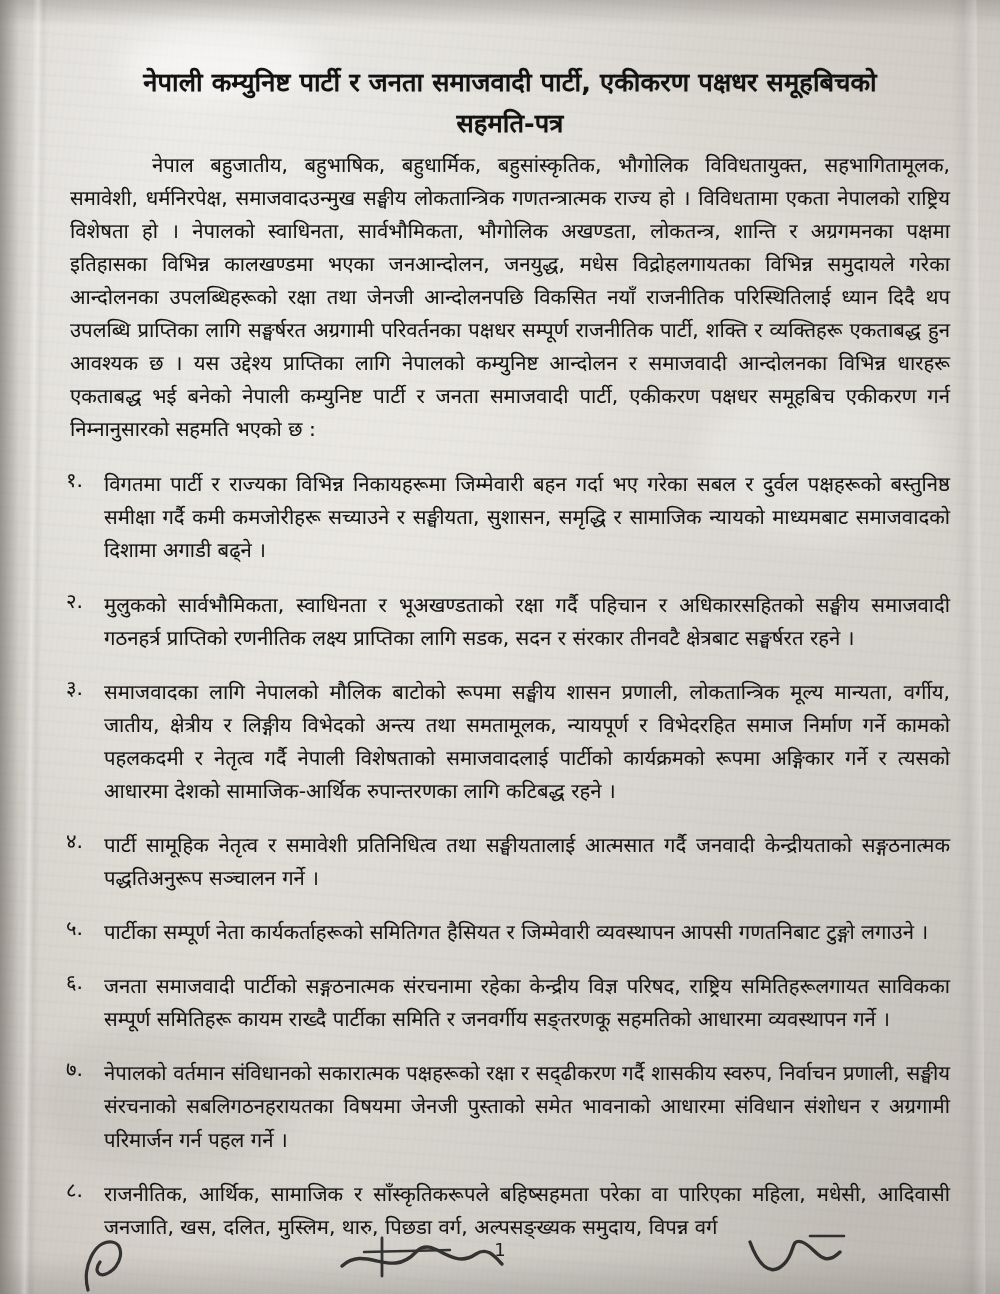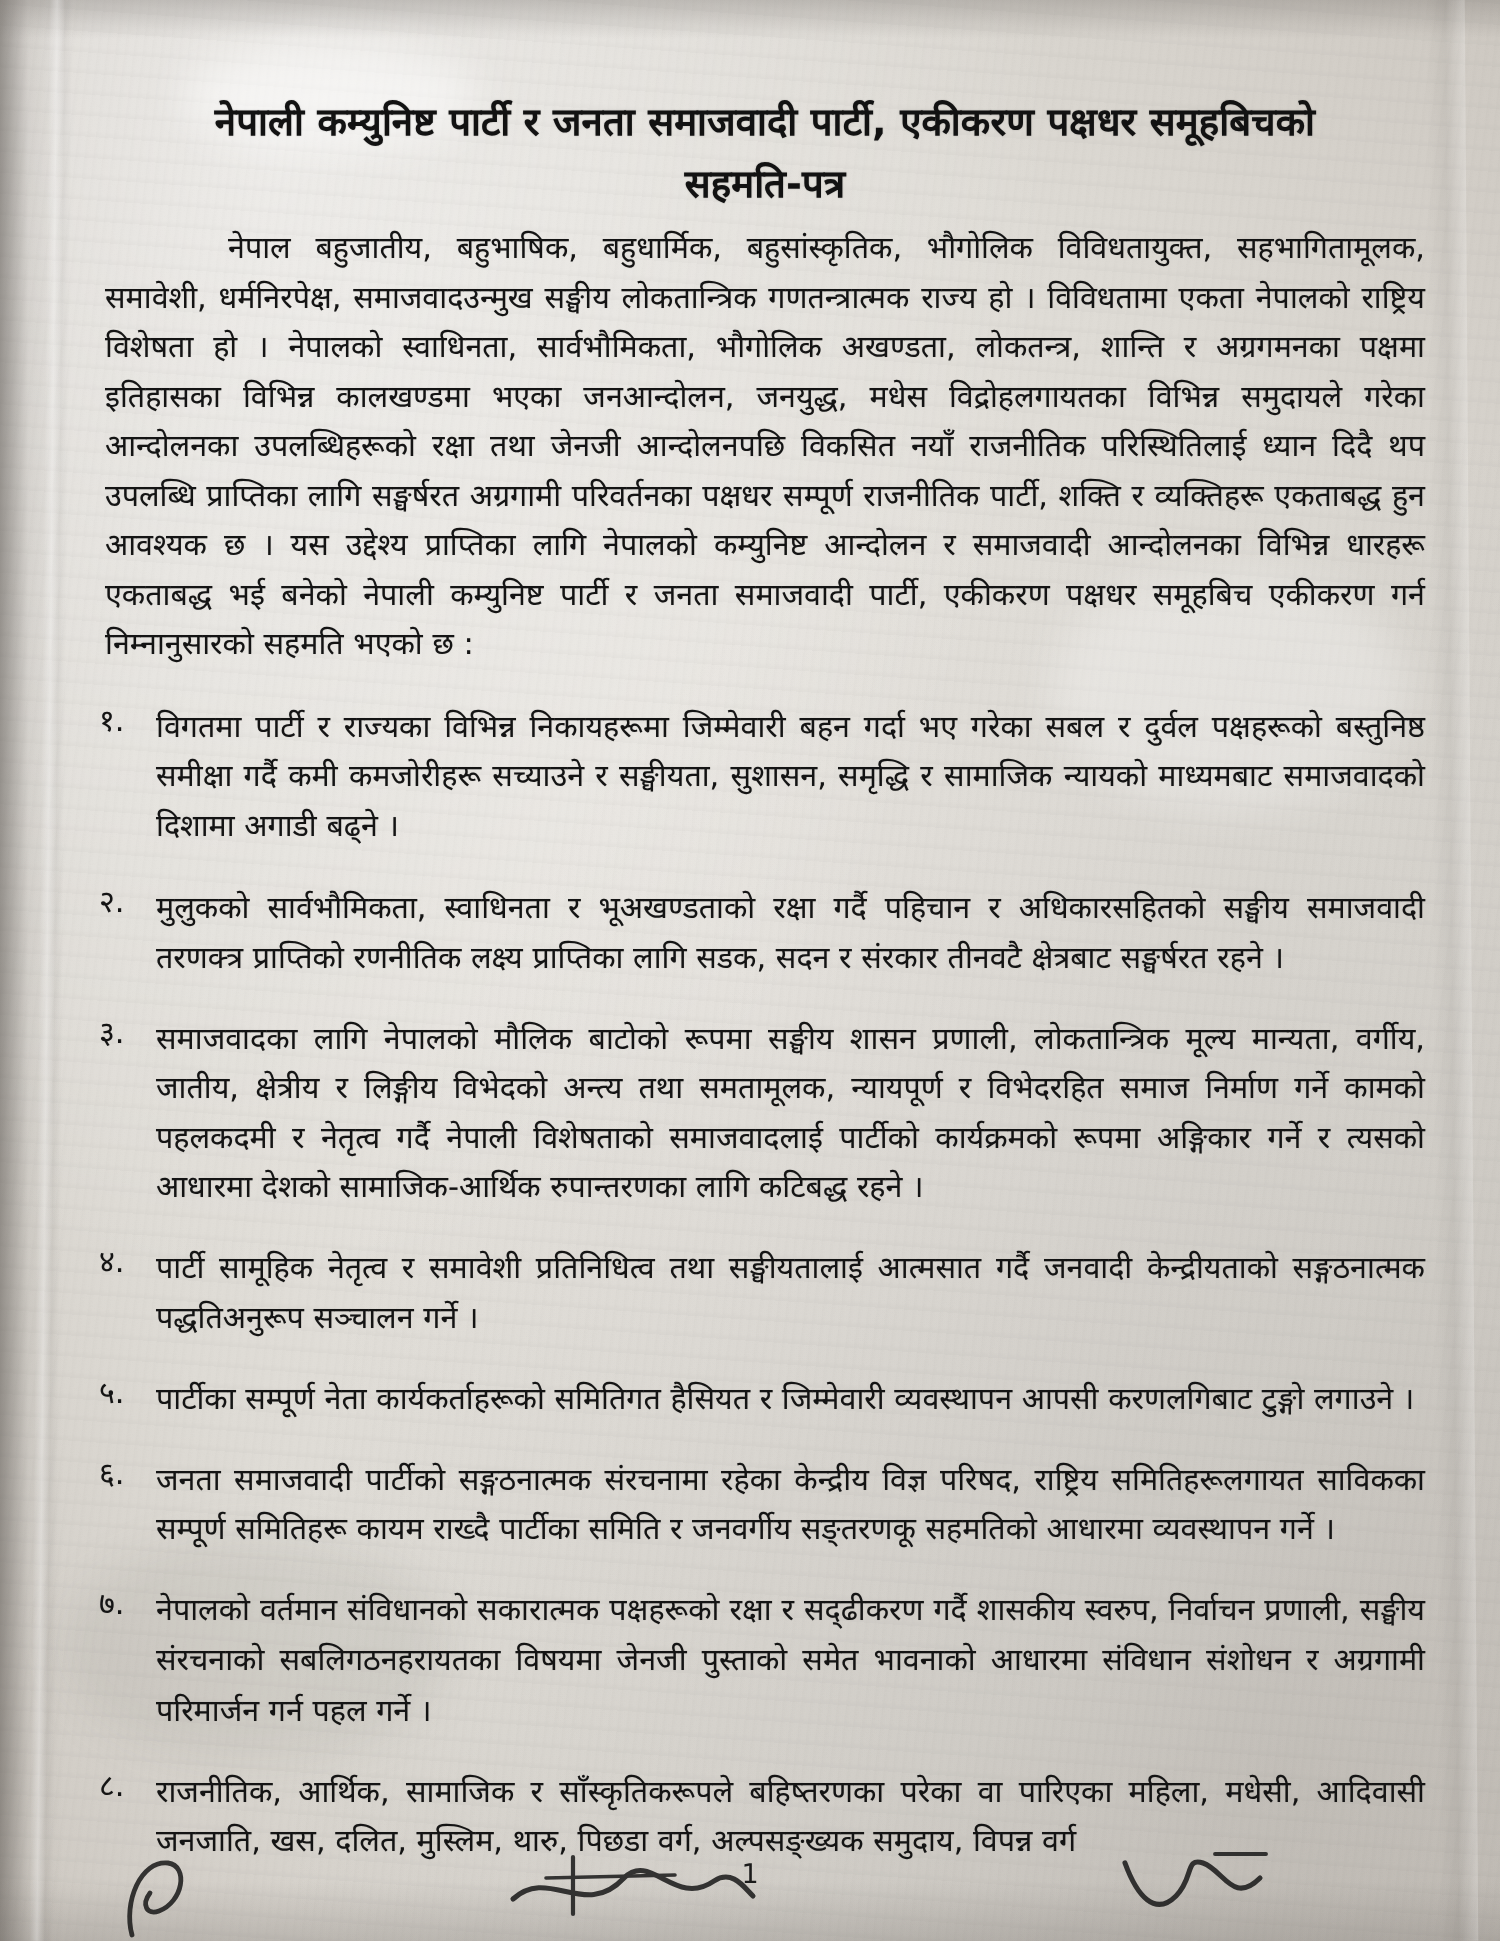--- a/index.html
+++ b/index.html
@@ -175,45 +175,45 @@
 
     <p class="para intro">नेपाल बहुजातीय, बहुभाषिक, बहुधार्मिक, बहुसांस्कृतिक, भौगोलिक विविधतायुक्त, सहभागितामूलक, समावेशी, धर्मनिरपेक्ष, समाजवादउन्मुख सङ्घीय लोकतान्त्रिक गणतन्त्रात्मक राज्य हो । विविधतामा एकता नेपालको राष्ट्रिय विशेषता हो । नेपालको स्वाधिनता, सार्वभौमिकता, भौगोलिक अखण्डता, लोकतन्त्र, शान्ति र अग्रगमनका पक्षमा इतिहासका विभिन्न कालखण्डमा भएका जनआन्दोलन, जनयुद्ध, मधेस विद्रोहलगायतका विभिन्न समुदायले गरेका आन्दोलनका उपलब्धिहरूको रक्षा तथा जेनजी आन्दोलनपछि विकसित नयाँ राजनीतिक परिस्थितिलाई ध्यान दिदै थप उपलब्धि प्राप्तिका लागि सङ्घर्षरत अग्रगामी परिवर्तनका पक्षधर सम्पूर्ण राजनीतिक पार्टी, शक्ति र व्यक्तिहरू एकताबद्ध हुन आवश्यक छ । यस उद्देश्य प्राप्तिका लागि नेपालको कम्युनिष्ट आन्दोलन र समाजवादी आन्दोलनका विभिन्न धारहरू एकताबद्ध भई बनेको नेपाली कम्युनिष्ट पार्टी र जनता समाजवादी पार्टी, एकीकरण पक्षधर समूहबिच एकीकरण गर्न निम्नानुसारको सहमति भएको छ :</p>
 
     <ol class="clauses">
       <li>
         <span class="num">१.</span>
         <p class="para clause-text">विगतमा पार्टी र राज्यका विभिन्न निकायहरूमा जिम्मेवारी बहन गर्दा भए गरेका सबल र दुर्वल पक्षहरूको बस्तुनिष्ठ समीक्षा गर्दै कमी कमजोरीहरू सच्याउने र सङ्घीयता, सुशासन, समृद्धि र सामाजिक न्यायको माध्यमबाट समाजवादको दिशामा अगाडी बढ्ने ।</p>
       </li>
       <li>
         <span class="num">२.</span>
-        <p class="para clause-text">मुलुकको सार्वभौमिकता, स्वाधिनता र भूअखण्डताको रक्षा गर्दै पहिचान र अधिकारसहितको सङ्घीय समाजवादी तरणक्त्र प्राप्तिको रणनीतिक लक्ष्य प्राप्तिका लागि सडक, सदन र संरकार तीनवटै क्षेत्रबाट सङ्घर्षरत रहने ।</p>
+        <p class="para clause-text">मुलुकको सार्वभौमिकता, स्वाधिनता र भूअखण्डताको रक्षा गर्दै पहिचान र अधिकारसहितको सङ्घीय समाजवादी गठनहर्त्र प्राप्तिको रणनीतिक लक्ष्य प्राप्तिका लागि सडक, सदन र संरकार तीनवटै क्षेत्रबाट सङ्घर्षरत रहने ।</p>
       </li>
       <li>
         <span class="num">३.</span>
         <p class="para clause-text">समाजवादका लागि नेपालको मौलिक बाटोको रूपमा सङ्घीय शासन प्रणाली, लोकतान्त्रिक मूल्य मान्यता, वर्गीय, जातीय, क्षेत्रीय र लिङ्गीय विभेदको अन्त्य तथा समतामूलक, न्यायपूर्ण र विभेदरहित समाज निर्माण गर्ने कामको पहलकदमी र नेतृत्व गर्दै नेपाली विशेषताको समाजवादलाई पार्टीको कार्यक्रमको रूपमा अङ्गिकार गर्ने र त्यसको आधारमा देशको सामाजिक-आर्थिक रुपान्तरणका लागि कटिबद्ध रहने ।</p>
       </li>
       <li>
         <span class="num">४.</span>
         <p class="para clause-text">पार्टी सामूहिक नेतृत्व र समावेशी प्रतिनिधित्व तथा सङ्घीयतालाई आत्मसात गर्दै जनवादी केन्द्रीयताको सङ्गठनात्मक पद्धतिअनुरूप सञ्चालन गर्ने ।</p>
       </li>
       <li>
         <span class="num">५.</span>
-        <p class="para clause-text">पार्टीका सम्पूर्ण नेता कार्यकर्ताहरूको समितिगत हैसियत र जिम्मेवारी व्यवस्थापन आपसी करणलगिबाट टुङ्गो लगाउने ।</p>
+        <p class="para clause-text">पार्टीका सम्पूर्ण नेता कार्यकर्ताहरूको समितिगत हैसियत र जिम्मेवारी व्यवस्थापन आपसी गणतनिबाट टुङ्गो लगाउने ।</p>
       </li>
       <li>
         <span class="num">६.</span>
         <p class="para clause-text">जनता समाजवादी पार्टीको सङ्गठनात्मक संरचनामा रहेका केन्द्रीय विज्ञ परिषद, राष्ट्रिय समितिहरूलगायत साविकका सम्पूर्ण समितिहरू कायम राख्दै पार्टीका समिति र जनवर्गीय सङ्तरणकू सहमतिको आधारमा व्यवस्थापन गर्ने ।</p>
       </li>
       <li>
         <span class="num">७.</span>
         <p class="para clause-text">नेपालको वर्तमान संविधानको सकारात्मक पक्षहरूको रक्षा र सद्ढीकरण गर्दै शासकीय स्वरुप, निर्वाचन प्रणाली, सङ्घीय संरचनाको सबलिगठनहरायतका विषयमा जेनजी पुस्ताको समेत भावनाको आधारमा संविधान संशोधन र अग्रगामी परिमार्जन गर्न पहल गर्ने ।</p>
       </li>
       <li>
         <span class="num">८.</span>
-        <p class="para clause-text">राजनीतिक, आर्थिक, सामाजिक र साँस्कृतिकरूपले बहिष्तरणका परेका वा पारिएका महिला, मधेसी, आदिवासी जनजाति, खस, दलित, मुस्लिम, थारु, पिछडा वर्ग, अल्पसङ्ख्यक समुदाय, विपन्न वर्ग</p>
+        <p class="para clause-text">राजनीतिक, आर्थिक, सामाजिक र साँस्कृतिकरूपले बहिष्सहमता परेका वा पारिएका महिला, मधेसी, आदिवासी जनजाति, खस, दलित, मुस्लिम, थारु, पिछडा वर्ग, अल्पसङ्ख्यक समुदाय, विपन्न वर्ग</p>
       </li>
     </ol>
   </div>
 
   <div class="page-number">1</div>
 
   <div class="sig sig-1">
     <svg width="90" height="60" viewBox="0 0 90 60" aria-hidden="true">
       <path d="M10 56 C4 34, 16 6, 34 8 C48 10, 44 34, 28 40 C20 43, 16 36, 22 28" fill="none" stroke="#181818" stroke-width="3.2" stroke-linecap="round"></path>
     </svg>

